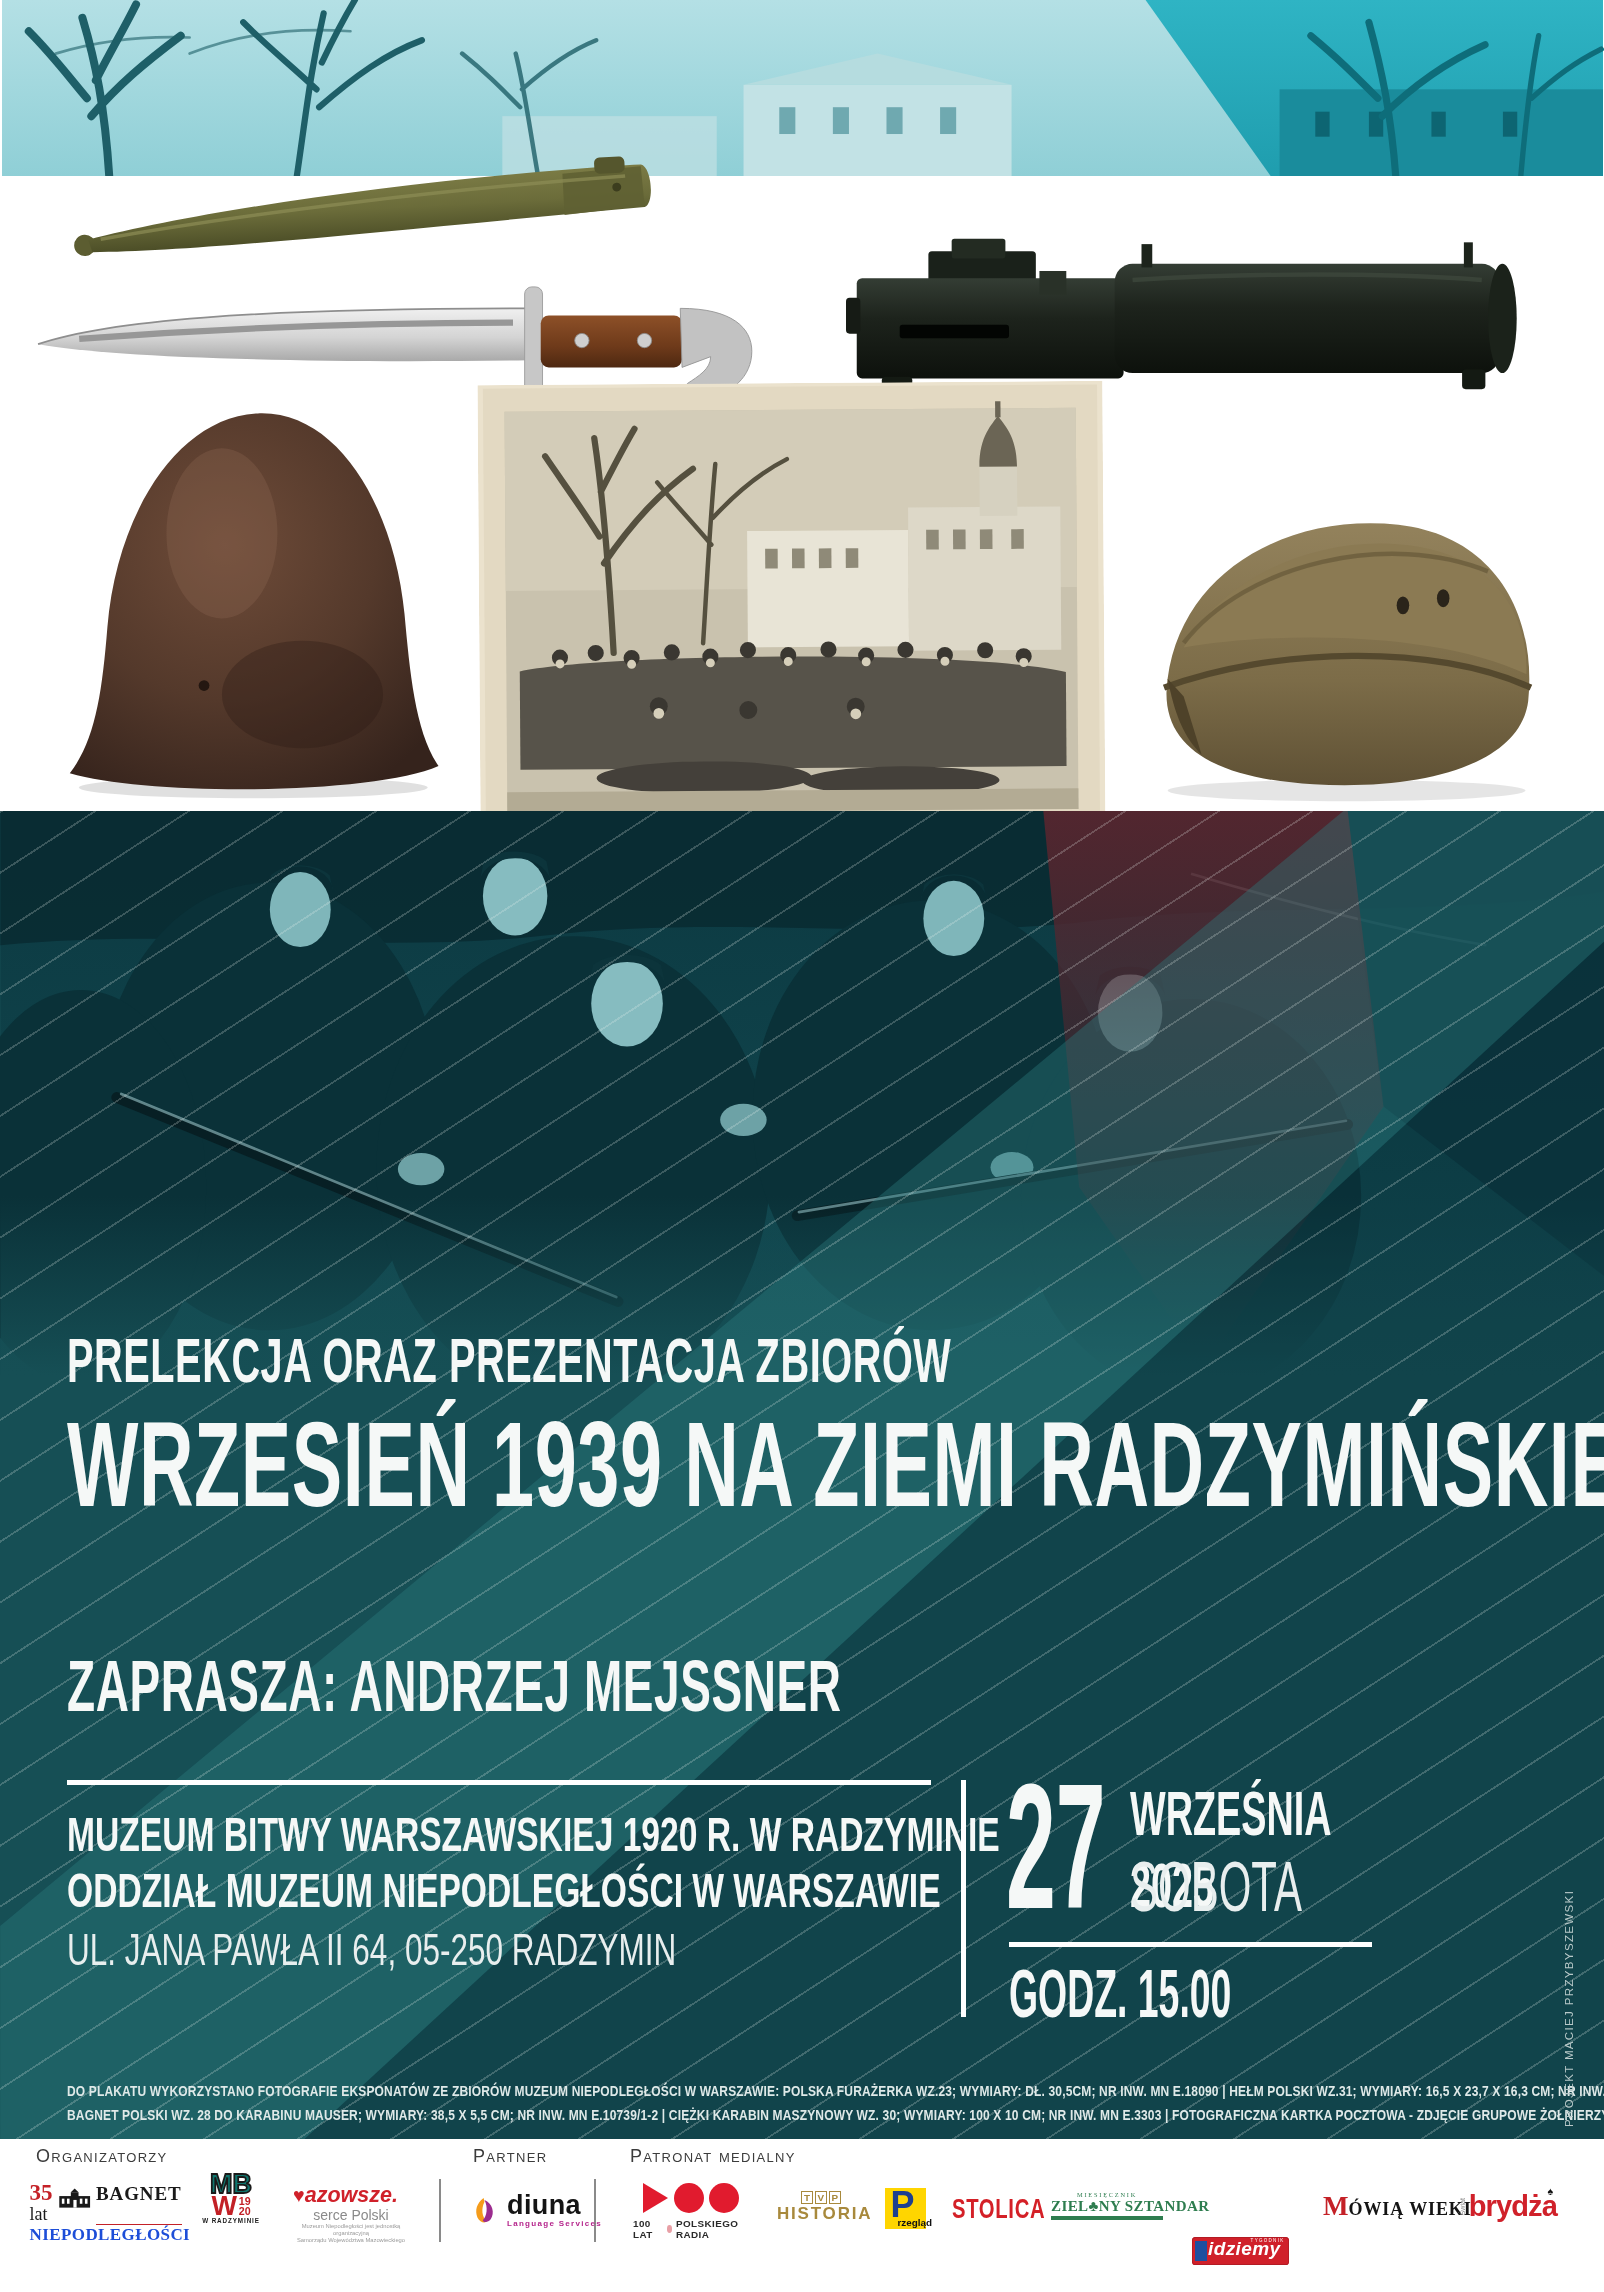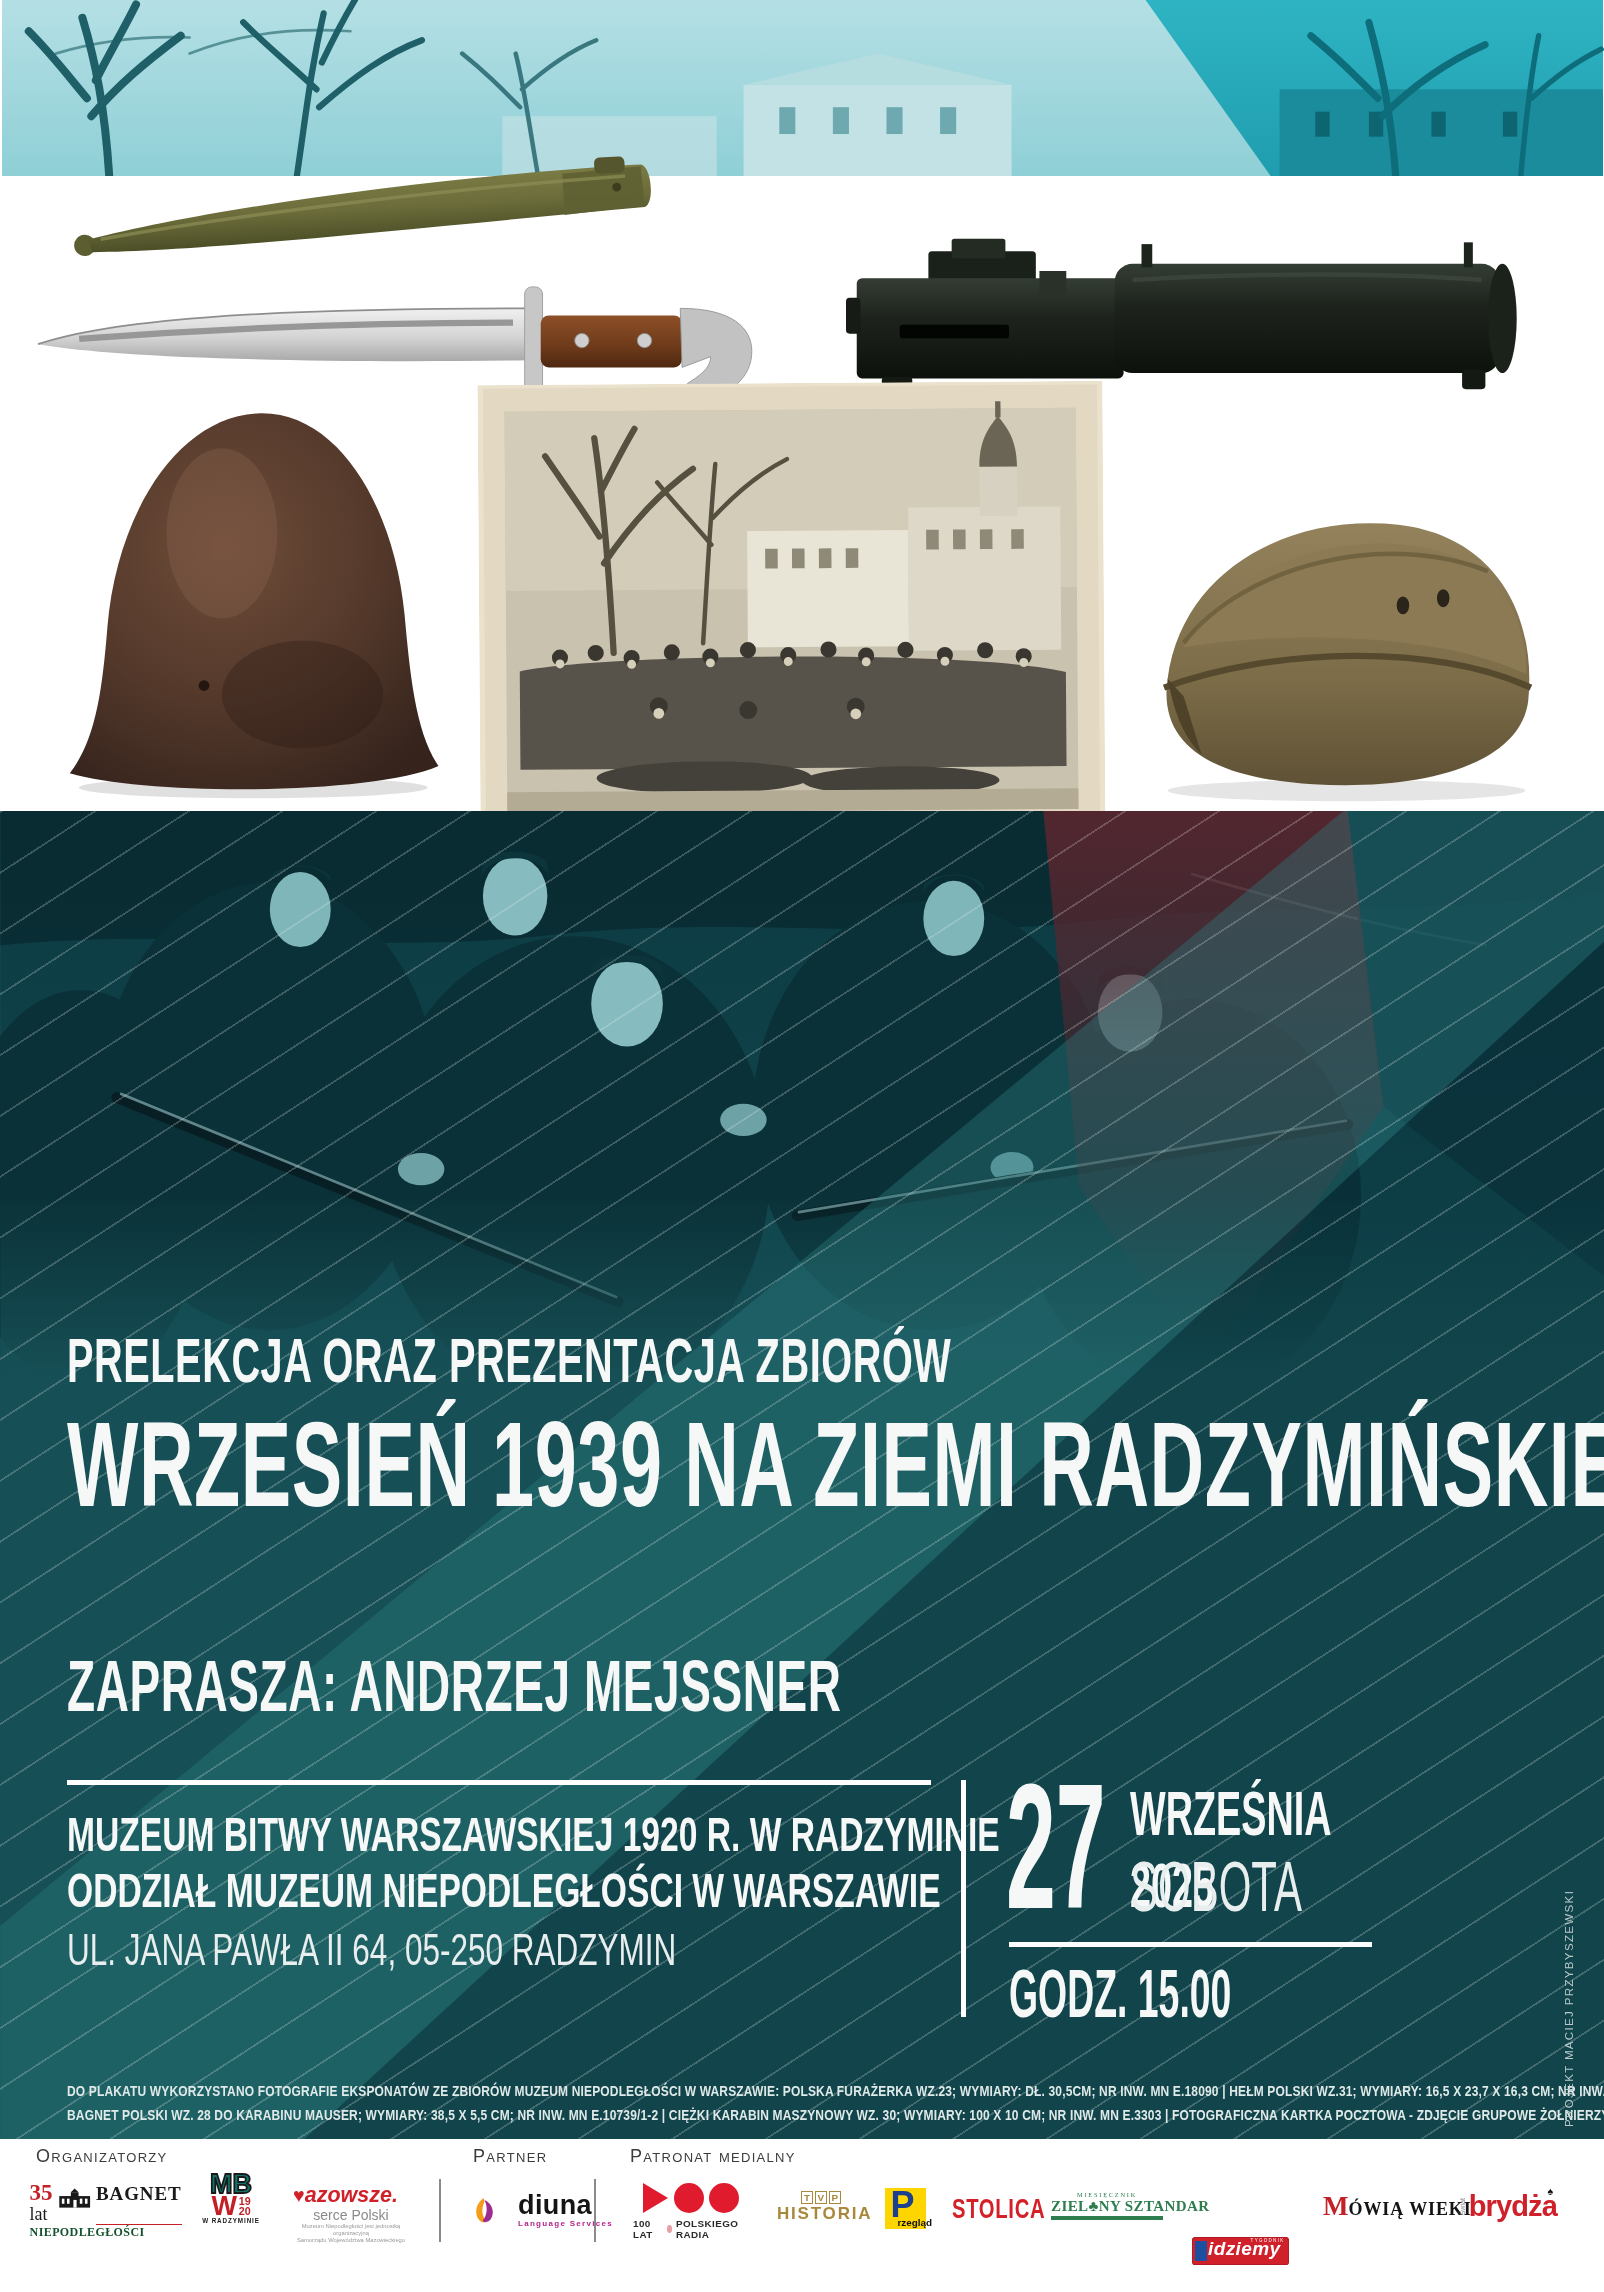--- a/index.html
+++ b/index.html
@@ -22,21 +22,21 @@
   .time{font-size:68px;transform:scaleX(.55);transform-origin:left top;}
   .fine{font-size:15px;font-weight:700;color:#dfe9e8;letter-spacing:0.2px;transform:scaleX(.8);transform-origin:left top;white-space:nowrap;}
   .credit{writing-mode:vertical-rl;transform:rotate(180deg);font-size:11.6px;color:#b9c9c9;letter-spacing:1.3px;}
   .flabel{font-size:18px;color:#3c3c3c;font-variant:small-caps;letter-spacing:1.3px;font-weight:400;}
   .serif{font-family:"Liberation Serif",serif;}
   .vline{width:1.8px;background:#8a8a8a;}
   
   .muz-num{color:#c42127;font-size:23px;font-weight:700;line-height:.9;}
   .muz-lat{color:#1a1a1a;font-size:18px;}
   .muz-name{color:#1a1a1a;font-size:19px;font-weight:700;letter-spacing:0.9px;border-bottom:1.8px solid #c42127;}
-  .muz-red{color:#14532d;font-size:12px;font-weight:700;letter-spacing:0.4px;}
+  .muz-red{color:#1d4ed8;font-size:17px;font-weight:700;letter-spacing:0.4px;}
   .mb-outline{font-size:27px;font-weight:800;color:#0f766e;-webkit-text-stroke:1.8px #1a1a1a;line-height:.8;}
   .mb-w{color:#c22026;font-size:27px;font-weight:800;line-height:.8;}
   .mb-yr{color:#c22026;font-size:10.7px;font-weight:800;line-height:.95;}
   .mb-sub{font-size:6.3px;font-weight:800;color:#1a1a1a;letter-spacing:0.9px;}
   .maz-name{color:#d0212a;font-size:21.5px;font-weight:700;font-style:italic;line-height:1;}
   .maz-tag{color:#8a8a8a;font-size:14px;text-align:center;}
   .maz-note{color:#9a9a9a;font-size:5.8px;text-align:center;line-height:1.25;}
   .diuna-name{font-size:27px;font-weight:800;color:#141414;line-height:1;letter-spacing:0.4px;}
   .diuna-sub{font-size:8px;font-weight:700;color:#b5258c;letter-spacing:1.3px;}
   .radio-sub{font-size:9.9px;font-weight:700;color:#2a2a2a;letter-spacing:0.4px;display:flex;align-items:center;gap:3.6px;}
@@ -408,21 +408,21 @@
     </div>
     <div class="maz-tag">serce Polski</div>
     <div class="maz-note">Muzeum Niepodległości jest jednostką organizacyjną</div>
     <div class="maz-note">Samorządu Województwa Mazowieckiego</div>
   </div>
 
   <div class="abs vline" style="left:439px;top:2179px;height:63px"></div>
   <div class="abs vline" style="left:594px;top:2179px;height:63px"></div>
 
   <div class="abs" style="left:473px;top:2192px">
-    <div style="display:flex;align-items:center;gap:22px">
+    <div style="display:flex;align-items:center;gap:11px">
       <svg width="23" height="29" viewBox="0 0 26 32">
         <path d="M12,2 C4,8 2,16 5,24 C8,30 14,31 16,28 C10,24 9,14 13,6 Z" fill="#f59c1b"></path>
         <path d="M13,4 C22,8 25,18 20,26 C17,30 12,30 11,27 C16,22 17,12 13,4 Z" fill="#9c2c8f"></path>
       </svg>
       <div>
         <div class="diuna-name">diuna</div>
         <div class="diuna-sub">Language Services</div>
       </div>
     </div>
   </div>

